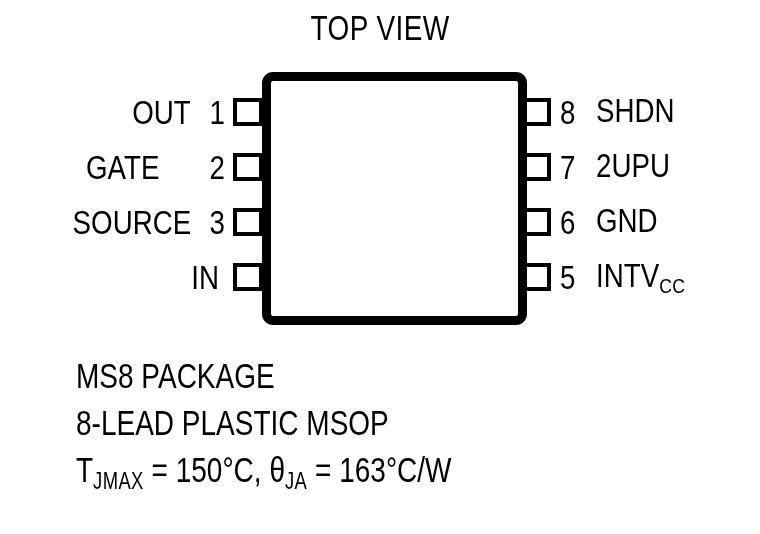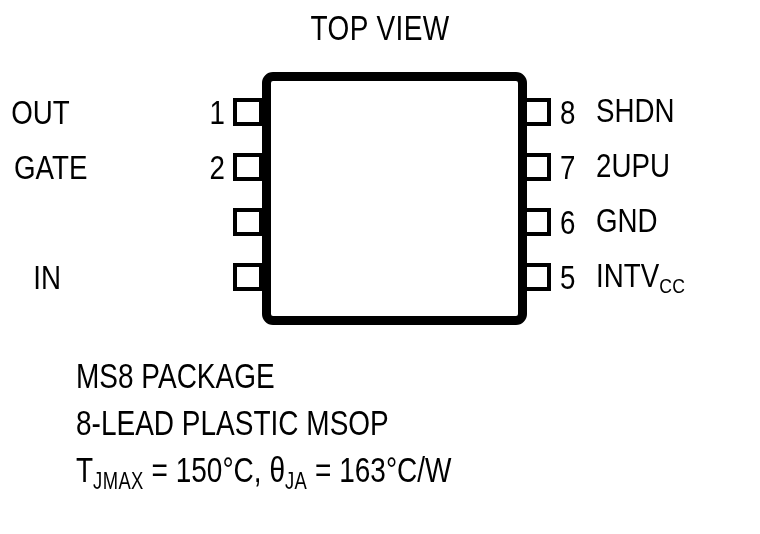--- a/index.html
+++ b/index.html
@@ -77,21 +77,21 @@
     white-space: nowrap;
   }
   .pin-row .nm,
   .pin-row .num {
     display: inline-block;
     transform: scaleX(0.84);
   }
   .pin-row.left {
     left: 0;
     width: 225px;
-    justify-content: space-between;
+    justify-content: flex-end;
   }
   .pin-row.left .nm { transform-origin: 100% 50%; }
   .pin-row.left .num {
     transform-origin: 100% 50%;
     margin-left: 14px;
     min-width: 20px;
     text-align: right;
   }
   .pin-row.right {
     left: 560px;
@@ -150,23 +150,27 @@
 
   <div class="lead right" style="top:98px;"></div>
   <div class="lead right" style="top:153px;"></div>
   <div class="lead right" style="top:208px;"></div>
   <div class="lead right" style="top:263px;"></div>
 
   <div class="pin-row left" style="top:98px;">
     <span class="nm">OUT</span>
     <span class="num">1</span>
   </div>
-  <div class="pin-row left" style="top:153px;">
+  <div class="pin-row left" style="top:153px;gap:32px;">
     <span class="nm">GATE</span>
     <span class="num">2</span>
+  </div>
+  <div class="pin-row left" style="top:208px;">
+    <span class="nm">SOURCE</span>
+    <span class="num">3</span>
   </div>
   <div class="pin-row left" style="top:263px;padding-left:28px;">
     <span class="nm">IN</span>
     <span class="num">4</span>
   </div>
 
   <div class="pin-row right" style="top:98px;">
     <span class="num">8</span>
     <span class="nm"><span>SHDN</span><span class="sub"></span></span>
   </div>

